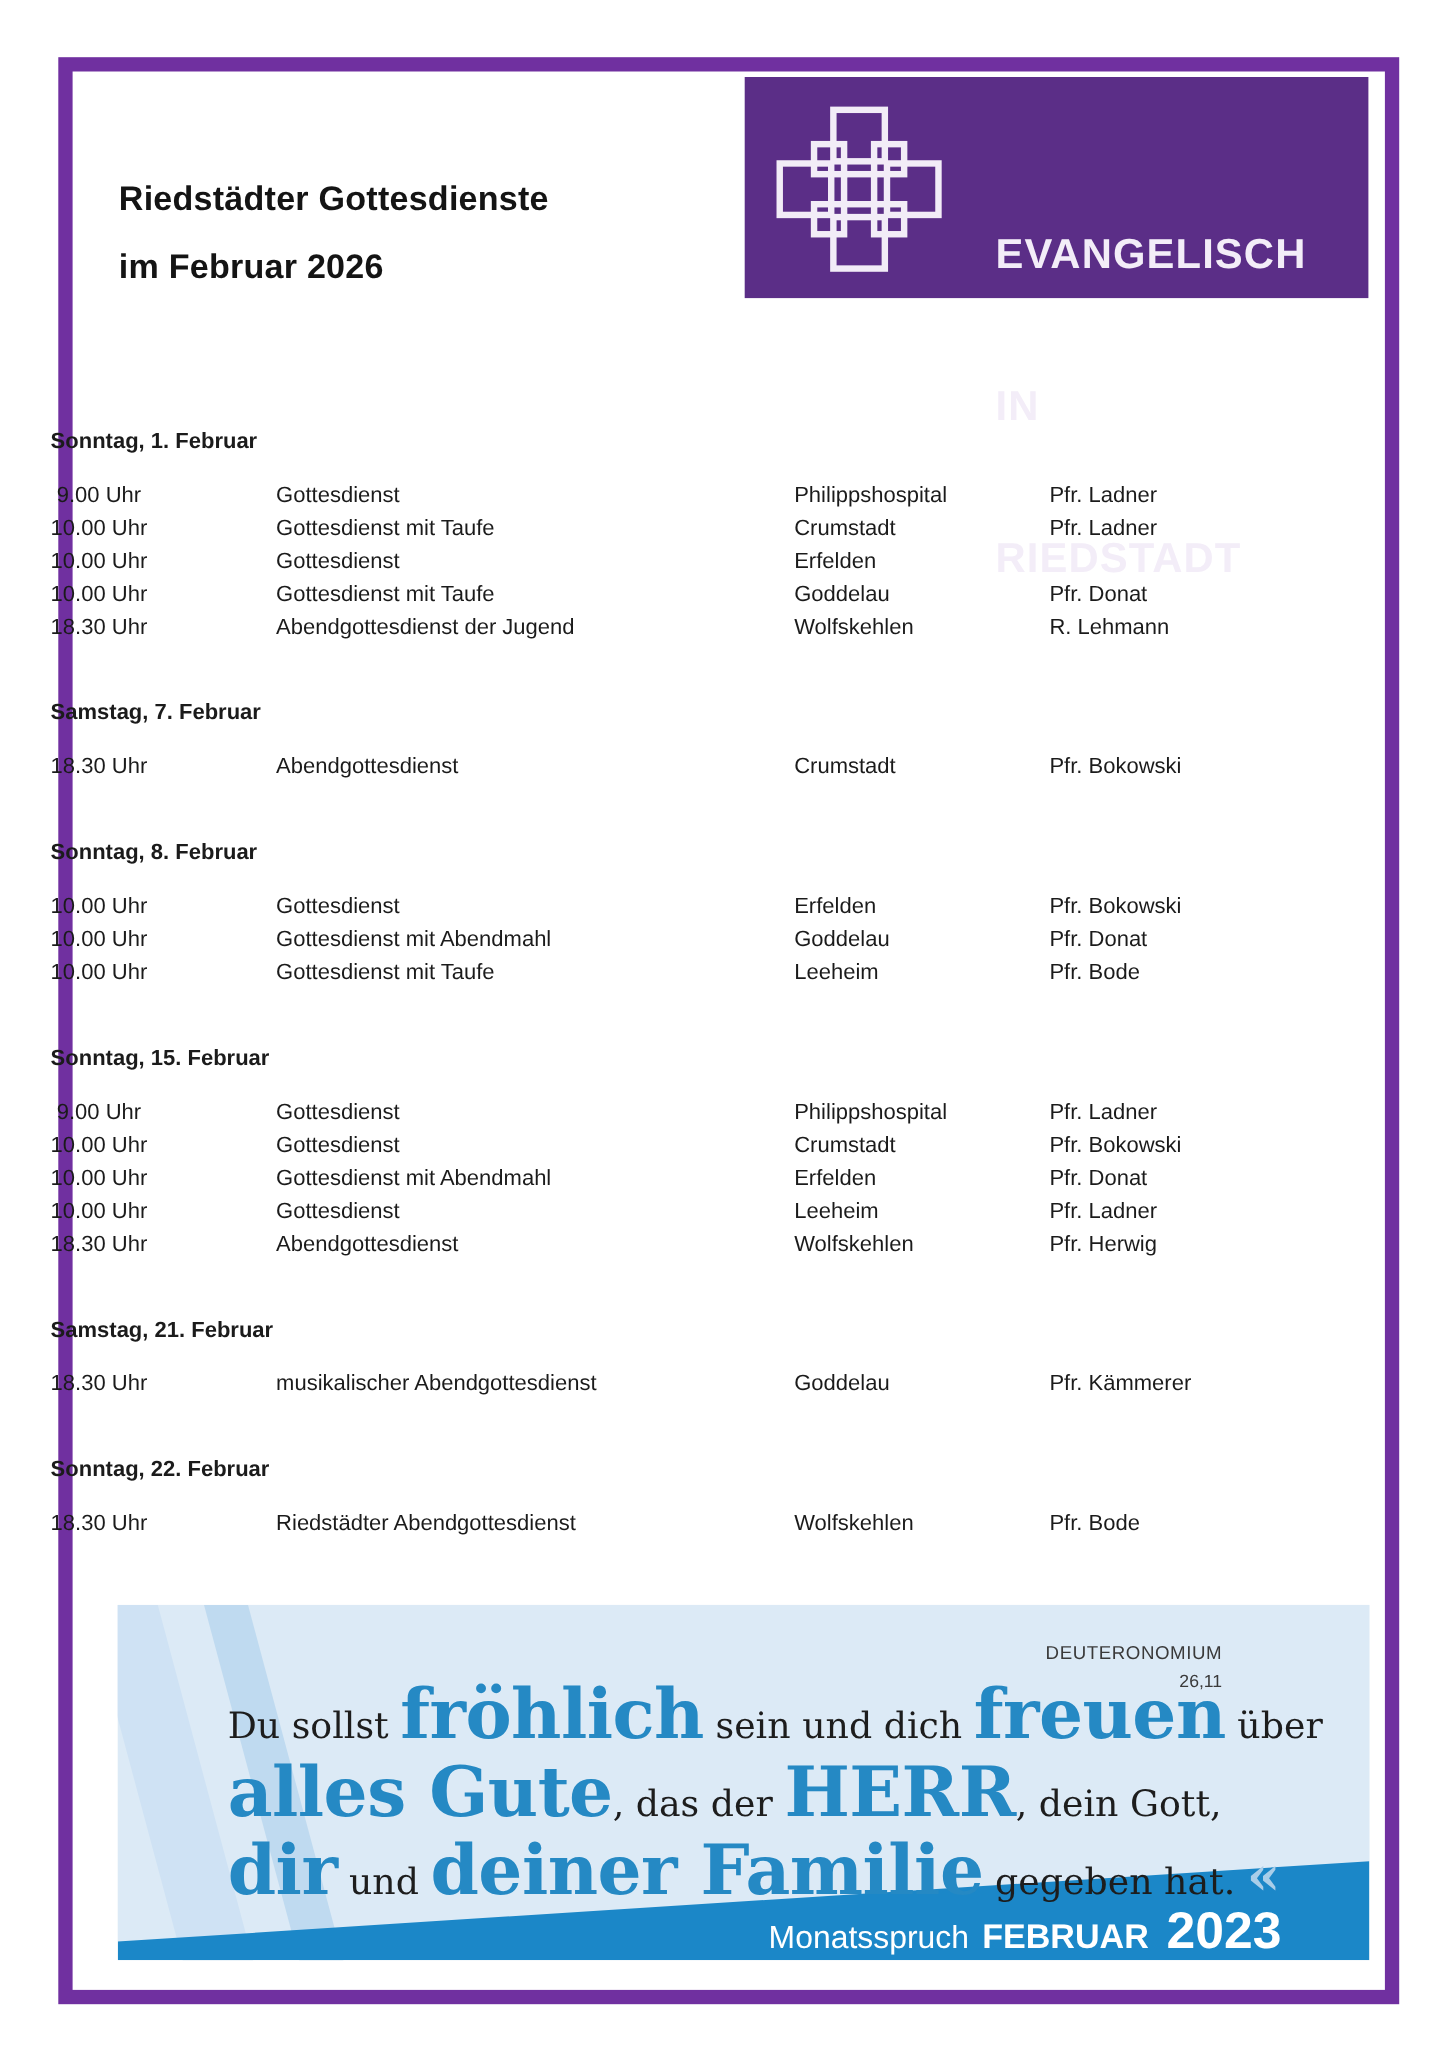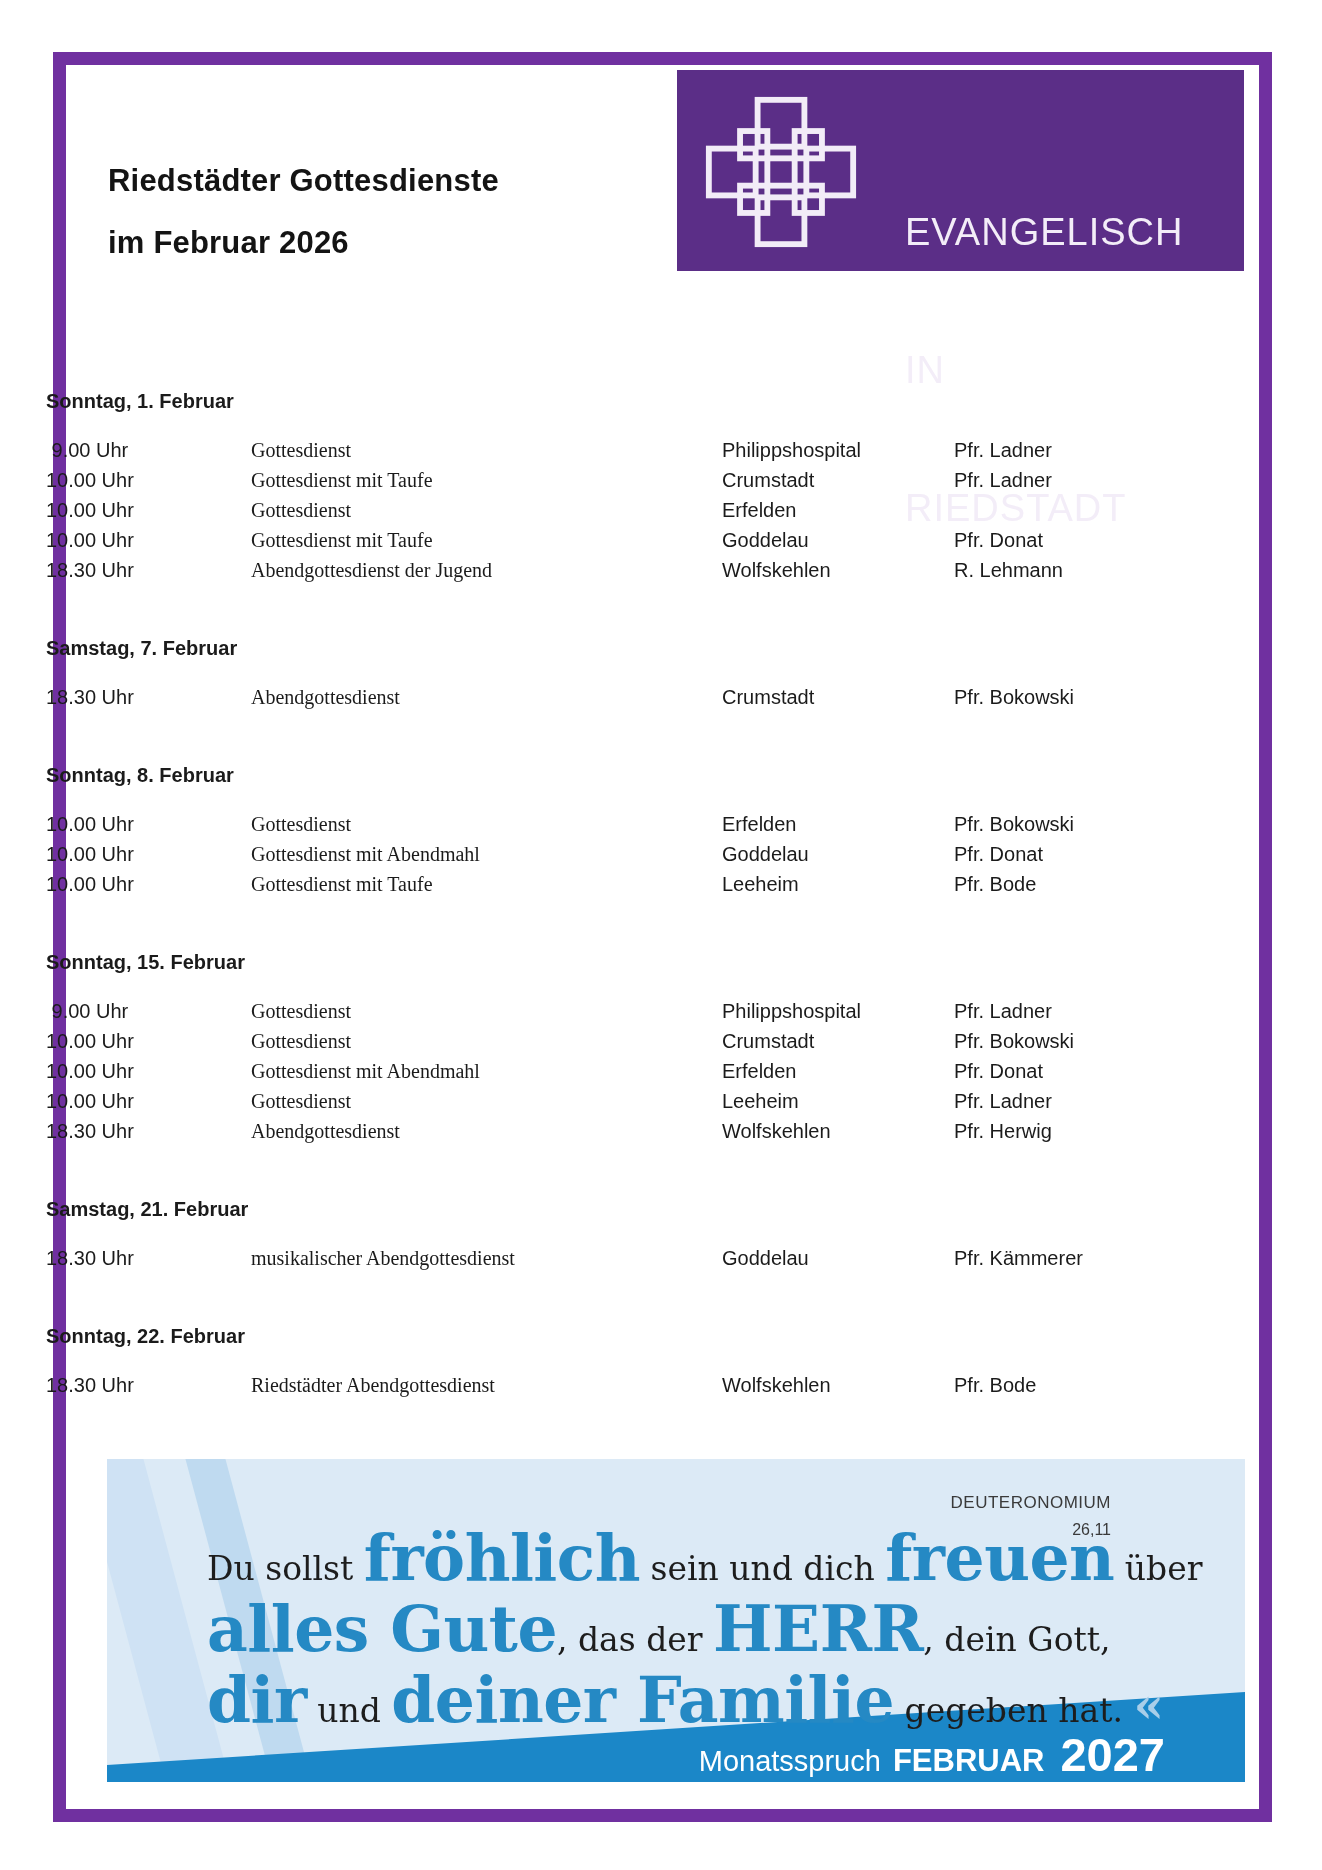--- a/index.html
+++ b/index.html
@@ -6,30 +6,30 @@
   .page{position:relative;width:1322px;height:1870px;background:#ffffff;
         font-family:"Liberation Sans",sans-serif;overflow:hidden;}
   .frame{position:absolute;left:53px;top:52px;width:1219px;height:1770px;
          box-sizing:border-box;border:13px solid #7030a0;}
   .title-line{position:absolute;left:108px;font-size:31px;font-weight:bold;color:#141414;
               letter-spacing:0.2px;white-space:pre;}
   .t1{top:163px;} .t2{top:225px;}
   
   .logo{position:absolute;left:677px;top:70px;width:567px;height:201px;background:#5b2e87;}
   .logo-cross{position:absolute;left:26px;top:24px;}
-  .logo-text{position:absolute;left:228px;top:47px;color:#f3edf8;font-weight:normal;
+  .logo-text{position:absolute;left:228px;top:47px;color:#f3edf8;font-weight:bold;
              font-size:38px;line-height:46px;letter-spacing:1px;white-space:pre;}
   
   .schedule{position:absolute;left:0;top:390px;width:1322px;padding-left:46px;
             box-sizing:border-box;color:#1b1b1b;}
   .sec{margin-bottom:52px;}
   .sec-h{font-size:20px;font-weight:bold;margin-bottom:22px;white-space:pre;}
   .row{display:flex;align-items:flex-start;font-size:20px;line-height:30px;}
   .ct{width:205px;white-space:pre;}
-  .cs{width:471px;font-family:Liberation Serif, serif;}
+  .cs{width:471px;}
   .cp{width:232px;}
   .cf{flex:1;}
   
   .banner{position:absolute;left:107px;top:1459px;width:1138px;height:323px;
           background:#dceaf6;overflow:hidden;}
   .stripe{position:absolute;top:-25px;height:390px;transform:skewX(15deg);}
   .stripe1{left:18px;width:64px;background:#cfe2f4;}
   .stripe2{left:124px;width:40px;background:#bfdaf0;}
   .ref{position:absolute;right:134px;top:34px;text-align:right;color:#3a3a3a;}
   .ref-name{font-size:17px;letter-spacing:0.5px;}
@@ -236,17 +236,17 @@
     <div class="ref">
       <div class="ref-name">DEUTERONOMIUM</div>
       <div class="ref-num">26,11</div>
     </div>
     <div class="verse">
         <div class="verse-line"><span class="vp">Du sollst </span><span class="vb">fröhlich</span><span class="vp"> sein und dich </span><span class="vb">freuen</span><span class="vp"> über</span></div>
         <div class="verse-line"><span class="vb">alles Gute</span><span class="vp">, das der </span><span class="vb">HERR</span><span class="vp">, dein Gott,</span></div>
         <div class="verse-line"><span class="vb">dir</span><span class="vp"> und </span><span class="vb">deiner Familie</span><span class="vp"> gegeben hat. </span><span class="vm">«</span></div>
       </div>
     <div class="banner-footer">
-      <span class="bf-label">Monatsspruch</span><span class="bf-month">FEBRUAR</span><span class="bf-year">2027</span>
+      <span class="bf-label">Monatsspruch</span><span class="bf-month">FEBRUAR</span><span class="bf-year">2023</span>
     </div>
   </div>
 
 </div>
 
 </body></html>

